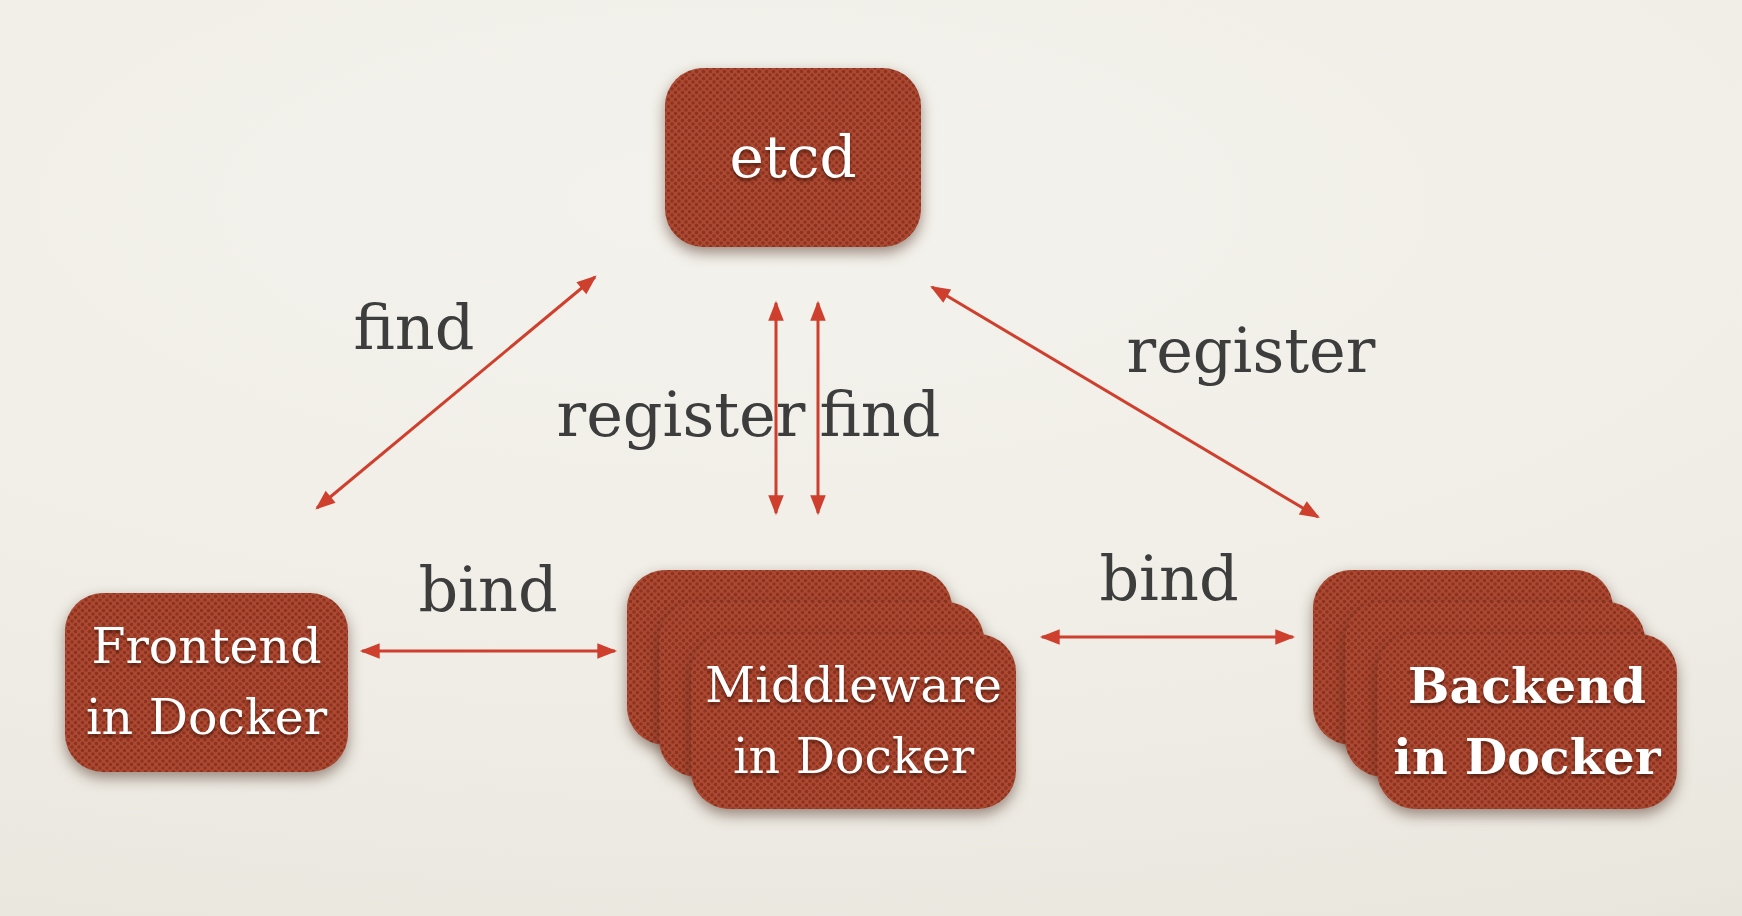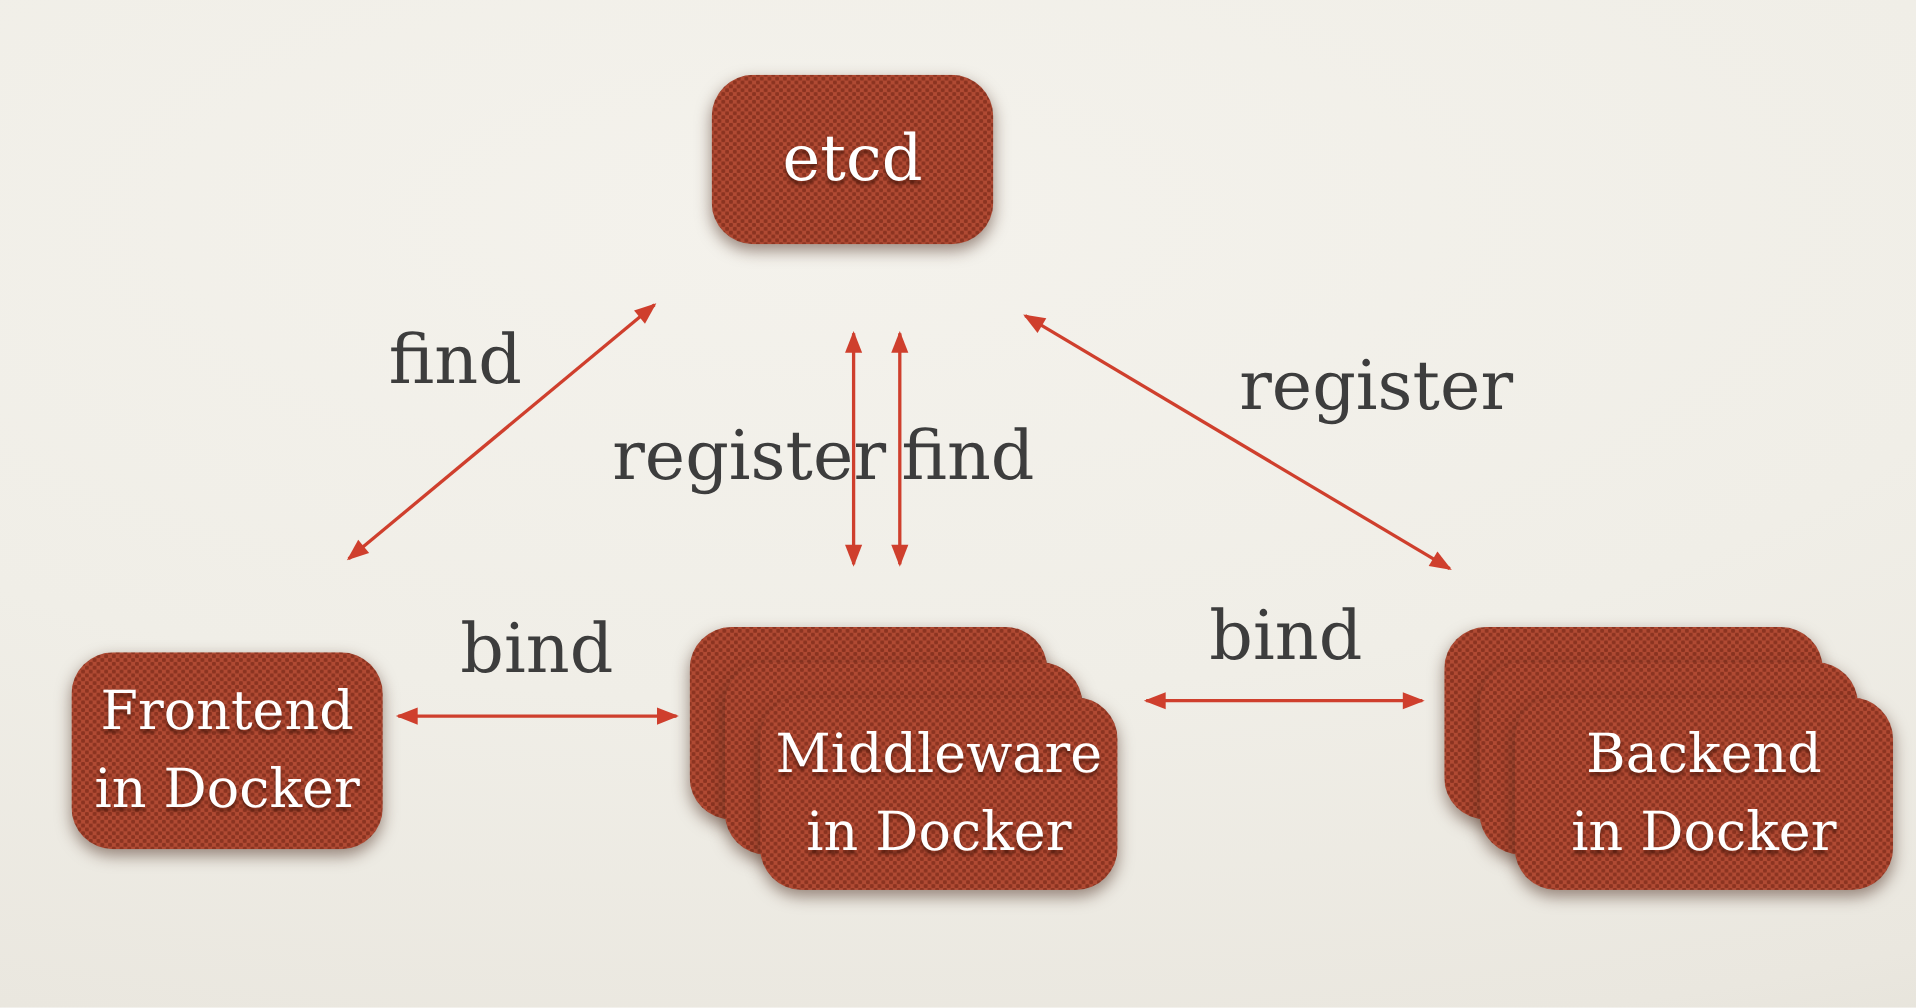--- a/index.html
+++ b/index.html
@@ -41,36 +41,36 @@
     align-items: center;
     justify-content: center;
   }
   .node-label {
     color: #ffffff;
     text-align: center;
     text-shadow: 0 3px 3px rgba(60, 18, 8, 0.65);
     line-height: 1.44;
   }
   .node-etcd {
-    left: 647px; top: 68px;
-    width: 256px; height: 154px;
+    left: 665px; top: 68px;
+    width: 256px; height: 179px;
   }
   .node-etcd .node-label { font-size: 58px; }
   .node-frontend {
     left: 65px; top: 553px;
     width: 283px; height: 179px; margin-top: 40px;
   }
   .node-frontend .node-label,
   .node-middleware .node-label,
   .node-backend .node-label { font-size: 49px; }
   .mw-box { width: 325px; height: 175px; }
   .mw-1 { left: 627px; top: 570px; }
   .mw-2 { left: 659px; top: 602px; }
   .mw-3 { left: 691px; top: 634px; }
-  .be-box { width: 344px; height: 175px; }
+  .be-box { width: 300px; height: 175px; font-weight: bold; }
   .be-1 { left: 1313px; top: 570px; }
   .be-2 { left: 1345px; top: 602px; }
   .be-3 { left: 1377px; top: 634px; }
   .edge-label {
     position: absolute;
     transform: translate(-50%, -50%);
     color: #3d3d3d;
     font-size: 62px;
     white-space: nowrap;
   }

